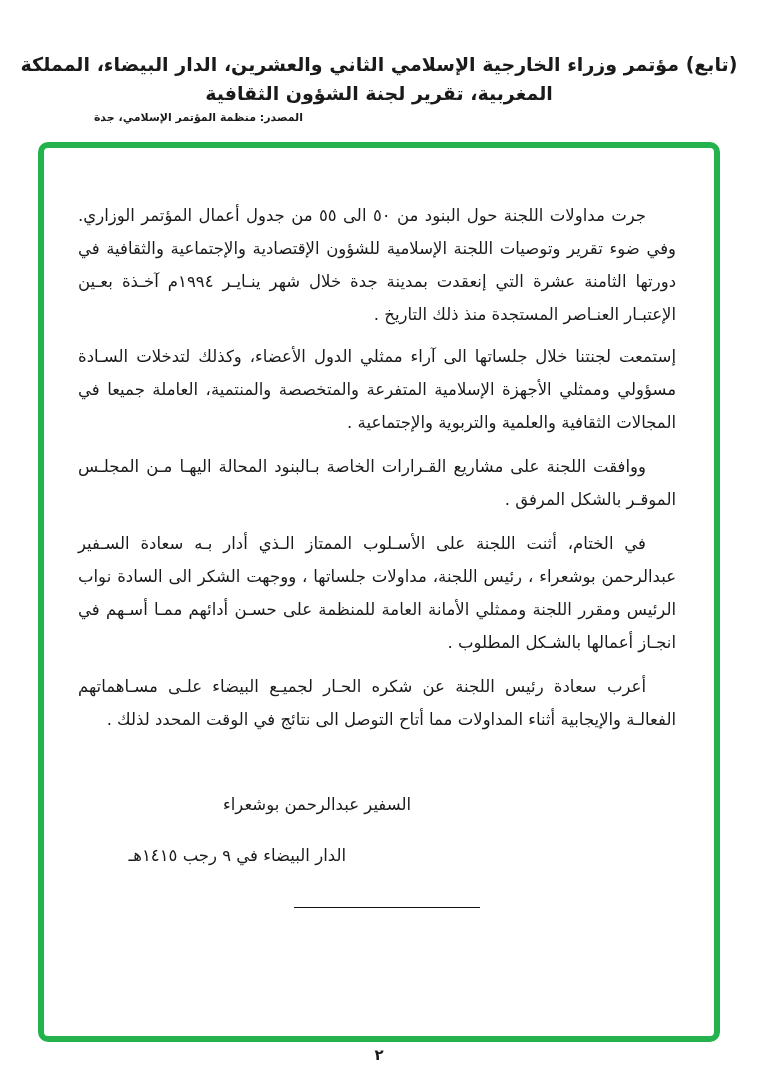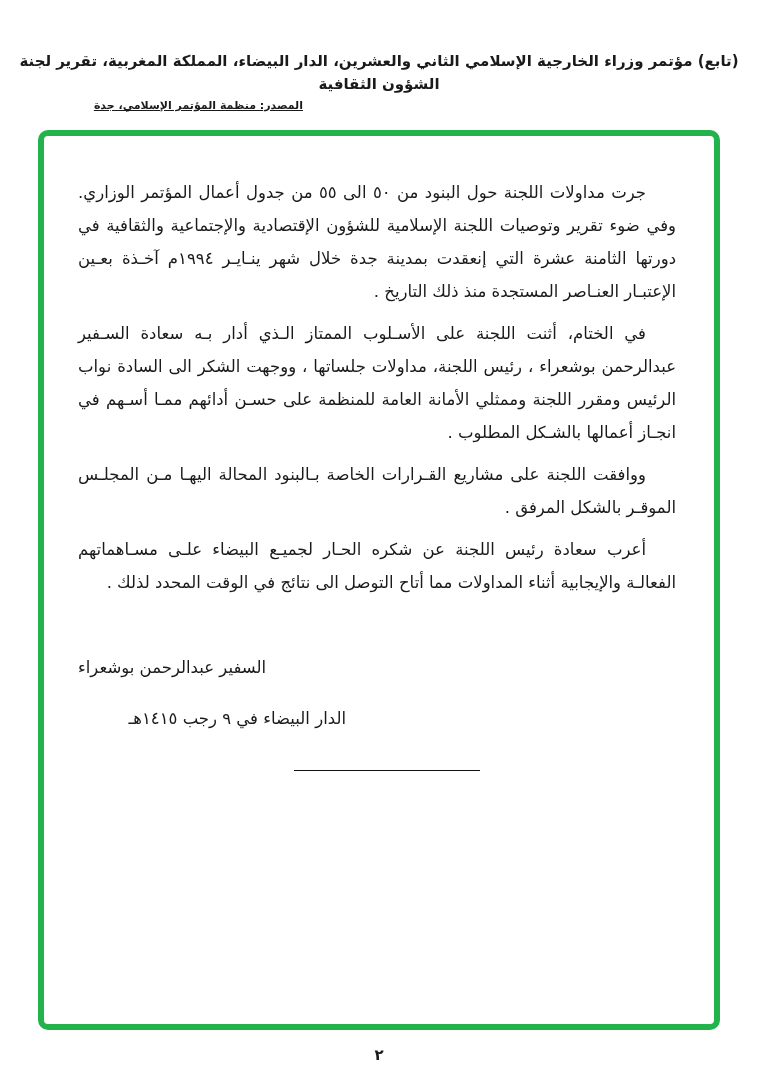--- a/index.html
+++ b/index.html
@@ -16,33 +16,32 @@
     color: #1a1a1a;
     overflow: hidden;
     direction: rtl;
   }
   .header {
     padding-top: 50px;
   }
   .header-line1 {
     text-align: center;
     font-weight: bold;
-    font-size: 15px;
+    font-size: 19px;
     padding: 0 14px;
     letter-spacing: 0;
     line-height: 1.5;
   }
   .header-line2 {
     margin-top: 4px;
     font-weight: bold;
     font-size: 11px;
     text-align: right;
     padding-right: 455px;
     white-space: nowrap;
-    text-decoration: underline;
   }
   .green-box {
     box-sizing: border-box;
     margin: 18px auto 0 auto;
     width: 682px;
     height: 900px;
     border: 6px solid #24b24c;
     border-radius: 10px;
     background: #ffffff;
   }
@@ -52,27 +51,28 @@
     font-size: 16.5px;
     line-height: 2.0;
     text-align: justify;
     direction: rtl;
   }
   .para {
     margin: 0 0 9px 0;
   }
   .para.indent {
     text-indent: 30px;
+    margin-top: 11px;
   }
   .signature {
     margin-top: 52px;
     margin-right: 120px;
     font-size: 16.5px;
     line-height: 2.1;
-    text-align: left;
+    text-align: center;
   }
   .dateblock {
     margin-top: 16px;
     margin-right: 330px;
     font-size: 16.5px;
     line-height: 2.1;
     text-align: right;
     white-space: nowrap;
   }
   .hline {
@@ -99,24 +99,25 @@
   <div class="header">
     <div class="header-line1">(تابع) مؤتمر وزراء الخارجية الإسلامي الثاني والعشرين، الدار البيضاء، المملكة المغربية،  تقرير لجنة الشؤون الثقافية</div>
     <div class="header-line2">المصدر:  منظمة المؤتمر الإسلامي، جدة</div>
   </div>
 
   <div class="green-box">
     <div class="content">
 
       <p class="para indent">جرت مداولات اللجنة حول البنود من ٥٠ الى ٥٥ من جدول أعمال المؤتمر الوزاري. وفي ضوء تقرير وتوصيات اللجنة الإسلامية للشؤون الإقتصادية والإجتماعية والثقافية في دورتها الثامنة عشرة التي إنعقدت بمدينة جدة خلال شهر ينـايـر ١٩٩٤م آخـذة بعـين الإعتبـار العنـاصر المستجدة منذ ذلك التاريخ .</p>
 
+      <p class="para">إستمعت لجنتنا خلال جلساتها الى آراء ممثلي الدول الأعضاء، وكذلك لتدخلات السـادة مسؤولي وممثلي الأجهزة الإسلامية المتفرعة والمتخصصة والمنتمية، العاملة جميعا في المجالات الثقافية والعلمية والتربوية والإجتماعية .</p>
+
+      <p class="para indent">ووافقت اللجنة على مشاريع القـرارات الخاصة بـالبنود المحالة اليهـا مـن المجلـس الموقـر بالشكل المرفق .</p>
 
       <p class="para indent">في الختام، أثنت اللجنة على الأسـلوب الممتاز الـذي أدار بـه سعادة السـفير عبدالرحمن بوشعراء ، رئيس اللجنة، مداولات جلساتها ، ووجهت الشكر الى السادة نواب الرئيس  ومقرر اللجنة وممثلي الأمانة العامة للمنظمة على حسـن أدائهم ممـا أسـهم في انجـاز أعمالها بالشـكل المطلوب .</p>
-
-      <p class="para indent">ووافقت اللجنة على مشاريع القـرارات الخاصة بـالبنود المحالة اليهـا مـن المجلـس الموقـر بالشكل المرفق .</p>
 
       <p class="para indent">أعرب سعادة رئيس اللجنة عن شكره الحـار لجميـع البيضاء علـى مسـاهماتهم الفعالـة والإيجابية أثناء المداولات مما أتاح التوصل الى نتائج في الوقت المحدد لذلك .</p>
 
       <div class="signature">
         <div>السفير عبدالرحمن بوشعراء</div>
       </div>
 
       <div class="dateblock">
         <div>الدار البيضاء في ٩ رجب ١٤١٥هـ</div>
       </div>

